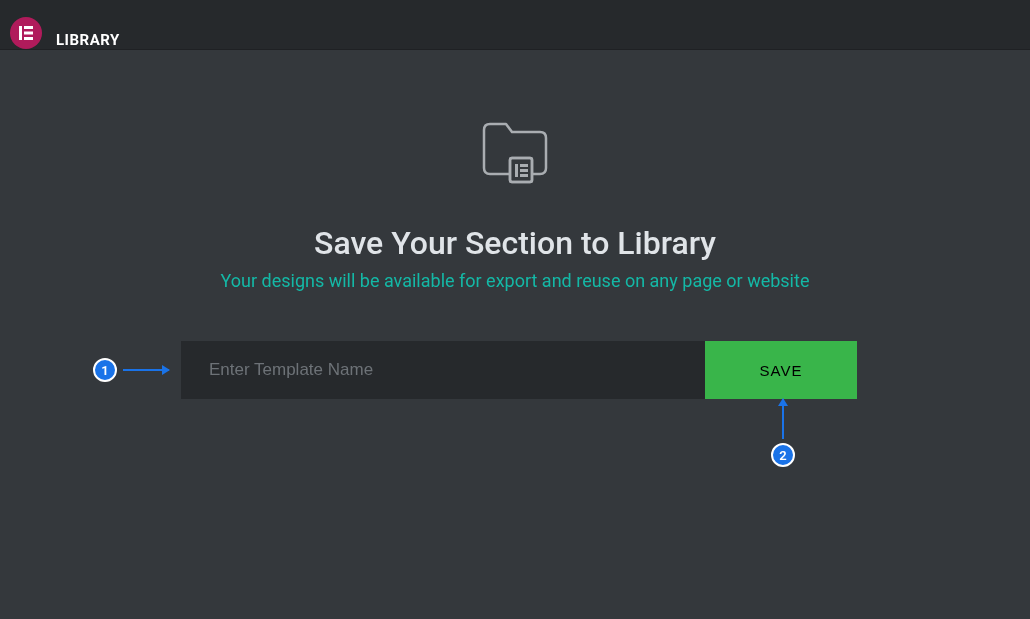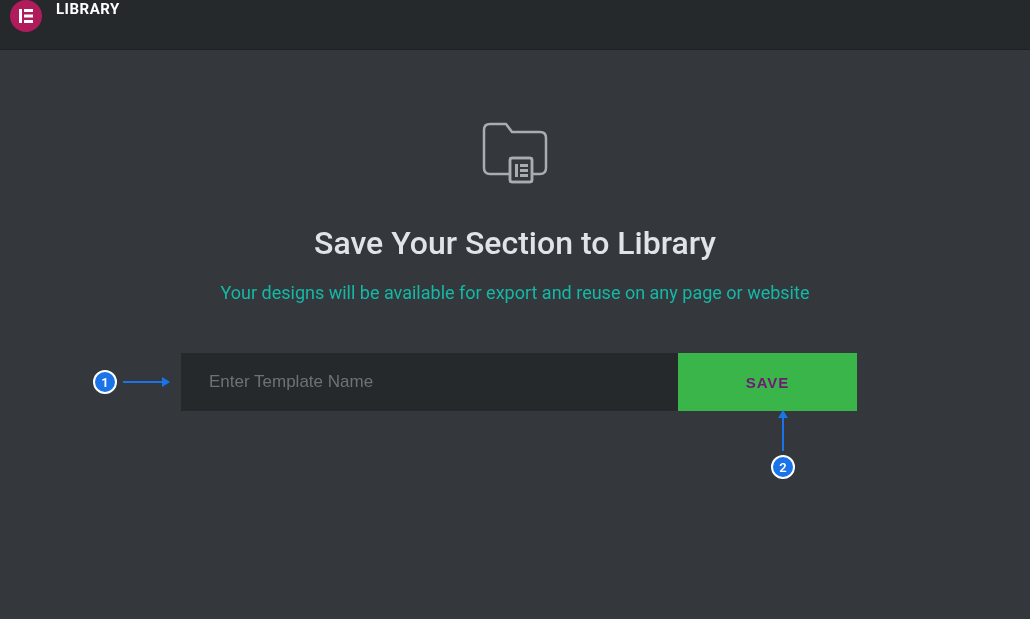--- a/index.html
+++ b/index.html
@@ -1,27 +1,27 @@
 <!DOCTYPE html>
 <html><head>
 <meta charset="utf-8">
 <style>
   * { margin:0; padding:0; box-sizing:border-box; }
   html,body { width:1030px; height:619px; background:#34383c; font-family:"Segoe UI",Roboto,Arial,sans-serif; color:#e0e4e8; overflow:hidden; }
-  .topbar { height:50px; background:#26292c; display:flex; align-items:flex-start; padding:0 10px; border-bottom:1px solid #1f2124; }
+  .topbar { height:50px; background:#26292c; display:flex; align-items:flex-end; padding:0 10px; border-bottom:1px solid #1f2124; }
   .logo-circle { width:32px; height:32px; border-radius:50%; background:#b01b5b; display:flex; align-items:center; justify-content:center; margin-right:14px; }
   .topbar-title { font-size:15px; font-weight:700; letter-spacing:.5px; color:#ffffff; }
   .content { width:1030px; text-align:center; padding-top:70px; }
   .folder-icon { display:flex; justify-content:center; margin-bottom:40px; }
-  .main-title { font-size:32px; font-weight:500; color:#e0e4e8; margin-bottom:20px; }
+  .main-title { font-size:32px; font-weight:500; color:#e0e4e8; margin-bottom:8px; }
   .subtitle { font-size:18px; color:#14b8a6; margin-bottom:50px; }
   .form-row { width:684px; height:58px; margin:0 auto; display:flex; position:relative; }
   .name-input { flex:1; background:#26292c; border:none; color:#e0e4e8; font-size:17px; padding:0 28px; outline:none;margin-left:8px; }
   .name-input::placeholder { color:#6d7277; }
-  .save-btn { width:179px; background:#39b54a; border:none; color:#701a75; font-size:15px; font-weight:700; letter-spacing:1px; cursor:pointer; }
+  .save-btn { width:152px; background:#39b54a; border:none; color:#000000; font-size:15px; font-weight:400; letter-spacing:1px; cursor:pointer; }
   
   .callout { position:absolute; display:flex; align-items:center; }
   .callout-num { width:24px; height:24px; border-radius:50%; background:#1a73e8; border:2px solid #ffffff; color:#fff; font-size:13px; font-weight:600; display:flex; align-items:center; justify-content:center; }
   .callout1 { left:-80px; top:17px; }
   .callout1 .arrow { width:46px; height:2px; background:#1a73e8; margin-left:6px; position:relative; }
   .callout1 .arrow::after { content:""; position:absolute; right:-1px; top:-4px; border-left:8px solid #1a73e8; border-top:5px solid transparent; border-bottom:5px solid transparent; }
   .callout2 { left:598px; top:58px; flex-direction:column; }
   .callout2 .arrow { width:2px; height:40px; background:#1a73e8; position:relative; }
   .callout2 .arrow::before { content:""; position:absolute; top:-1px; left:-4px; border-bottom:8px solid #1a73e8; border-left:5px solid transparent; border-right:5px solid transparent; }
   .callout2 .callout-num { margin-top:4px; }

